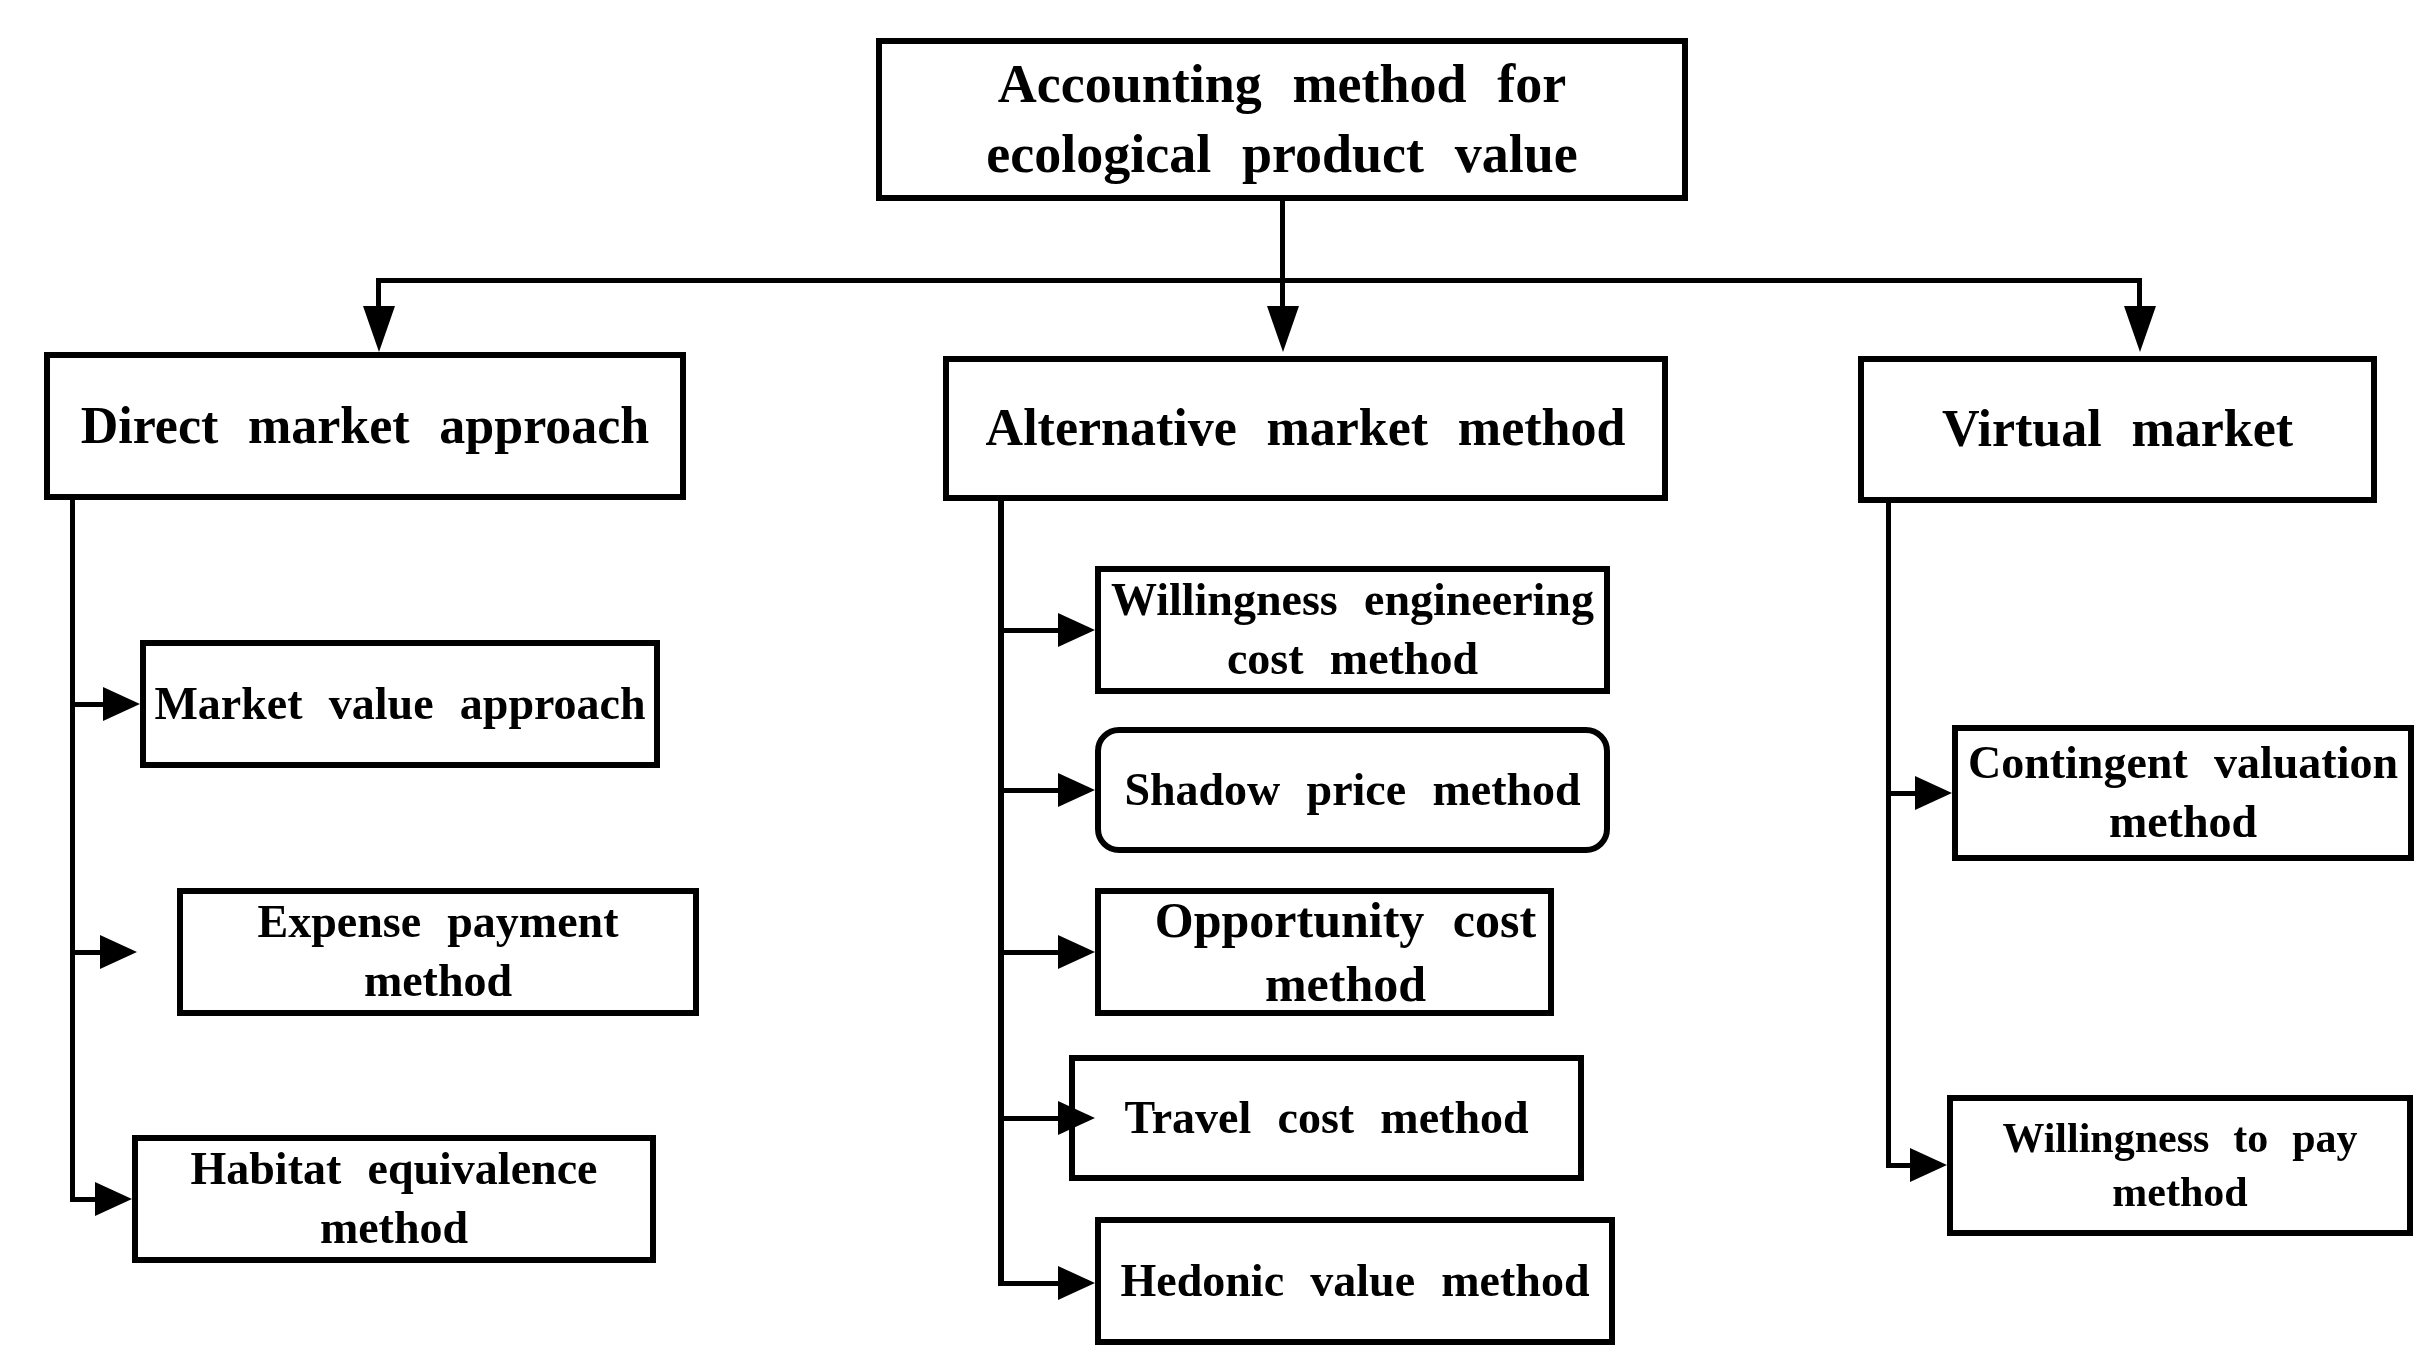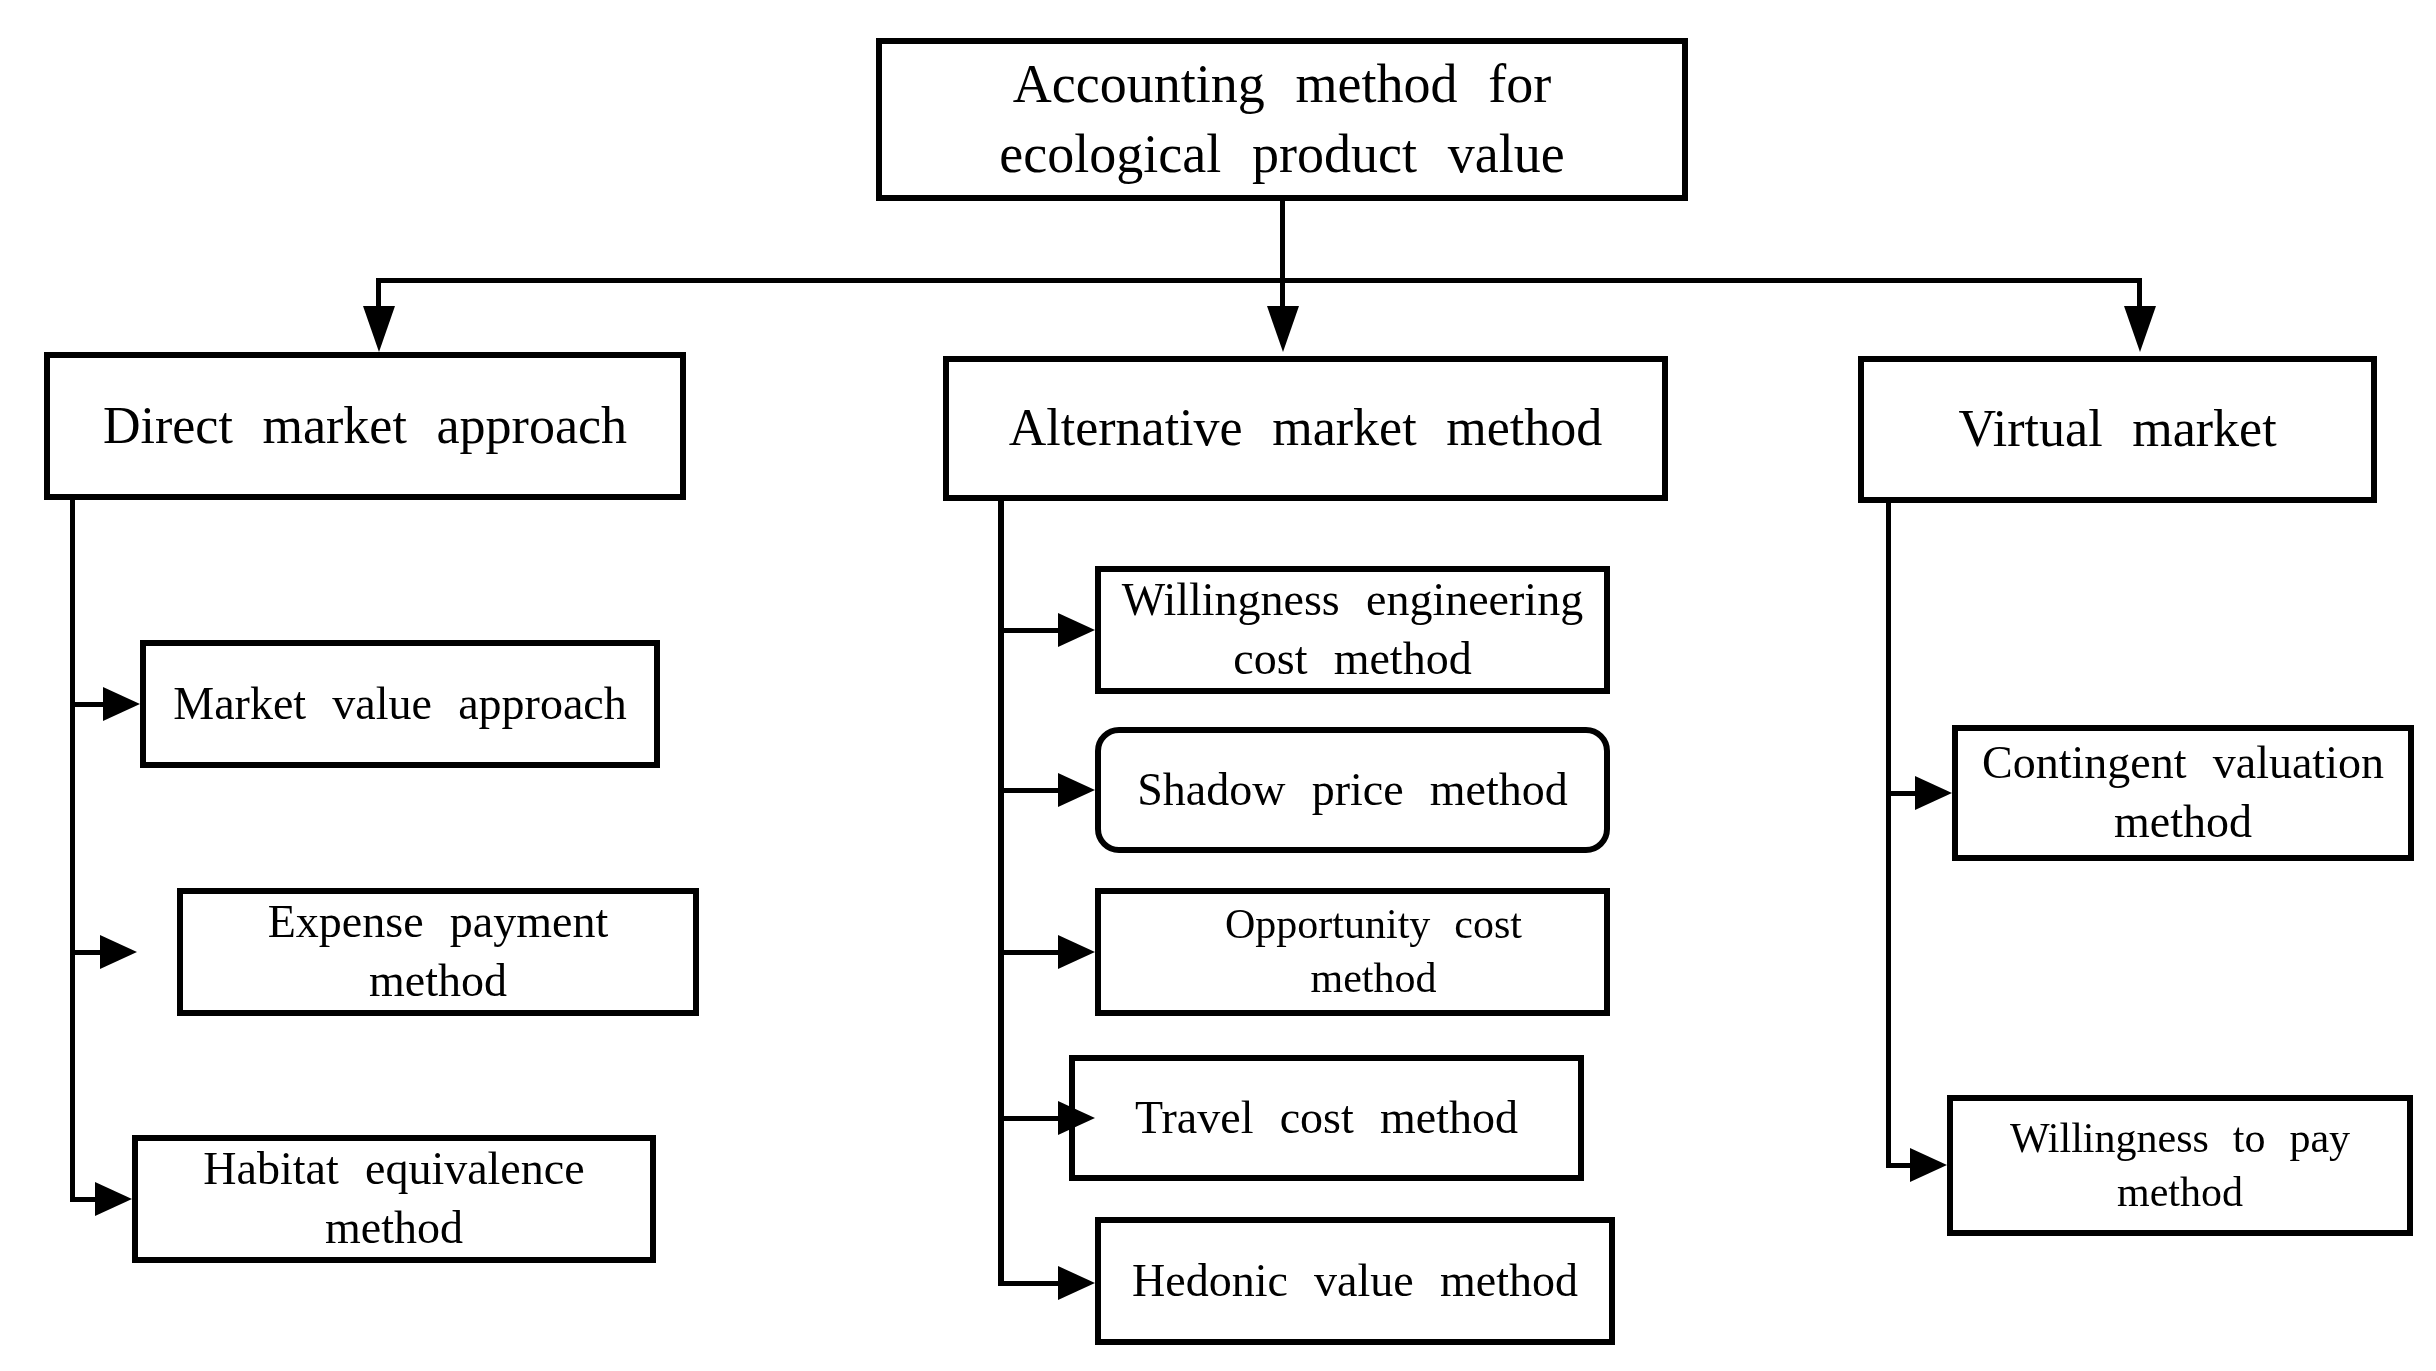--- a/index.html
+++ b/index.html
@@ -7,20 +7,21 @@
     padding: 0;
     background: #ffffff;
   }
   #canvas {
     position: relative;
     width: 2436px;
     height: 1371px;
     background: #ffffff;
     font-family: "Liberation Serif", "DejaVu Serif", serif;
     color: #000000;
+    font-weight: bold;
   }
   .node {
     position: absolute;
     border: 6px solid #000000;
     background: #ffffff;
     display: flex;
     align-items: center;
     justify-content: center;
     text-align: center;
     white-space: pre-line;
@@ -54,21 +55,21 @@
   .n-h-direct    { left: 44px;   top: 352px;  width: 642px; height: 148px; font-size: 52px; }
   .n-h-alt       { left: 943px;  top: 356px;  width: 725px; height: 145px; font-size: 52px; }
   .n-h-virtual   { left: 1858px; top: 356px;  width: 519px; height: 147px; font-size: 52px; }
 
   .n-market-value   { left: 140px; top: 640px;  width: 520px; height: 128px; font-size: 46px; }
   .n-expense        { left: 137px; top: 888px;  width: 522px; height: 128px; font-size: 46px; margin-left: 40px; }
   .n-habitat        { left: 132px; top: 1135px; width: 524px; height: 128px; font-size: 46px; }
 
   .n-alt-eng        { left: 1095px; top: 566px;  width: 515px; height: 128px; font-size: 46px; }
   .n-shadow         { left: 1095px; top: 727px;  width: 515px; height: 126px; font-size: 46px; border-radius: 24px; }
-  .n-opportunity    { left: 1095px; top: 888px;  width: 515px; height: 128px; font-size: 42px; padding-left: 42px; }
+  .n-opportunity    { left: 1095px; top: 888px;  width: 459px; height: 128px; font-size: 50px; padding-left: 42px; }
   .n-travel         { left: 1069px; top: 1055px; width: 515px; height: 126px; font-size: 46px; }
   .n-hedonic        { left: 1095px; top: 1217px; width: 520px; height: 128px; font-size: 46px; }
 
   .n-contingent     { left: 1952px; top: 725px;  width: 462px; height: 136px; font-size: 46px; }
   .n-willingness    { left: 1947px; top: 1095px; width: 466px; height: 141px; font-size: 42px; }
 
   
   .c-root-stem      { left: 1280px; top: 201px;  width: 5px;    height: 79px; }
   .c-main-h         { left: 376px;  top: 278px;  width: 1766px; height: 5px; }
   .c-drop-left      { left: 376px;  top: 278px;  width: 5px;    height: 32px; }

